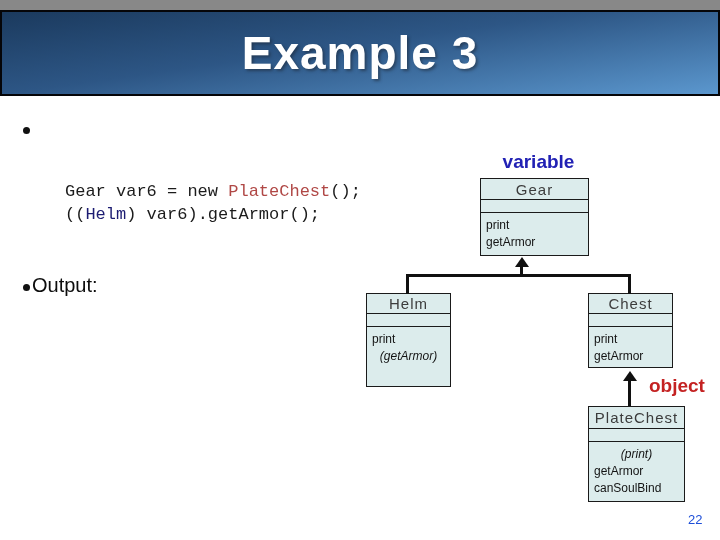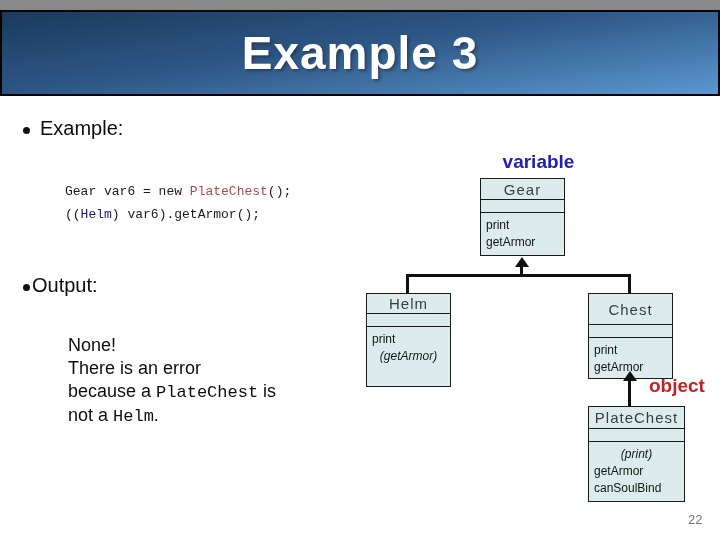--- a/index.html
+++ b/index.html
@@ -44,21 +44,21 @@
     position: absolute;
     font-size: 20px;
     color: #0d0d0d;
   }
 
   
   #code-block {
     position: absolute;
     left: 65px; top: 170px;
     font-family: "Liberation Mono", "DejaVu Sans Mono", monospace;
-    font-size: 13px;
+    font-size: 17px;
     line-height: 23px;
     color: #1b1b1b;
     white-space: pre;
   }
   .tok-class { color: #b04846; }
   .tok-cast  { color: #1c1c72; }
 
   
   #output-block {
     position: absolute;
@@ -111,70 +111,63 @@
     border-left: 7px solid transparent;
     border-right: 7px solid transparent;
     border-bottom: 10px solid #101010;
   }
 
   
   #page-number {
     position: absolute;
     left: 688px; top: 502px;
     font-size: 13px;
-    color: #737373;
+    color: #1d4ed8;
   }
 </style>
 </head>
 <body>
 
 <div id="slide">
 
   <div id="header">
     <div class="title-text">Example 3</div>
   </div>
 
   <span class="bullet-dot" style="left:23px; top:117px;"></span>
-  <div class="bullet-text" style="left:40px; top:107px;">Example:</div>
 
   <div id="code-block"><div><span>Gear var6 = new </span><span class="tok-class">PlateChest</span><span>();</span></div><div><span>((</span><span class="tok-cast">Helm</span><span>) var6).getArmor();</span></div></div>
 
   <span class="bullet-dot" style="left:23px; top:274px;"></span>
   <div class="bullet-text" style="left:32px; top:264px;">Output:</div>
 
-  <div id="output-block">
-    <div>None!</div>
-    <div>There is an error</div>
-    <div><span>because a </span><span class="mono">PlateChest</span><span> is</span></div>
-    <div><span>not a </span><span class="mono">Helm</span><span>.</span></div>
-  </div>
 
   <div class="diag-label" id="variable-label">variable</div>
   <div class="diag-label" id="object-label">object</div>
 
-  <div class="uml-box" style="left:480px; top:168px; width:85px;">
+  <div class="uml-box" style="left:480px; top:168px; width:109px;">
     <div class="uml-title" style="height:21px;">Gear</div>
     <div class="uml-mid" style="height:13px;"></div>
     <div class="uml-body" style="height:42px;">
       <div>print</div>
       <div>getArmor</div>
     </div>
   </div>
 
   <div class="uml-box" style="left:366px; top:283px; width:85px;">
     <div class="uml-title" style="height:20px;">Helm</div>
     <div class="uml-mid" style="height:13px;"></div>
     <div class="uml-body" style="height:59px;">
       <div>print</div>
       <div class="italic">(getArmor)</div>
     </div>
   </div>
 
   <div class="uml-box" style="left:588px; top:283px; width:85px;">
-    <div class="uml-title" style="height:31px;">Chest</div>
+    <div class="uml-title" style="height:20px;">Chest</div>
     <div class="uml-mid" style="height:13px;"></div>
     <div class="uml-body" style="height:40px;">
       <div>print</div>
       <div>getArmor</div>
     </div>
   </div>
 
   <div class="uml-box" style="left:588px; top:396px; width:97px;">
     <div class="uml-title" style="height:22px;">PlateChest</div>
     <div class="uml-mid" style="height:13px;"></div>

